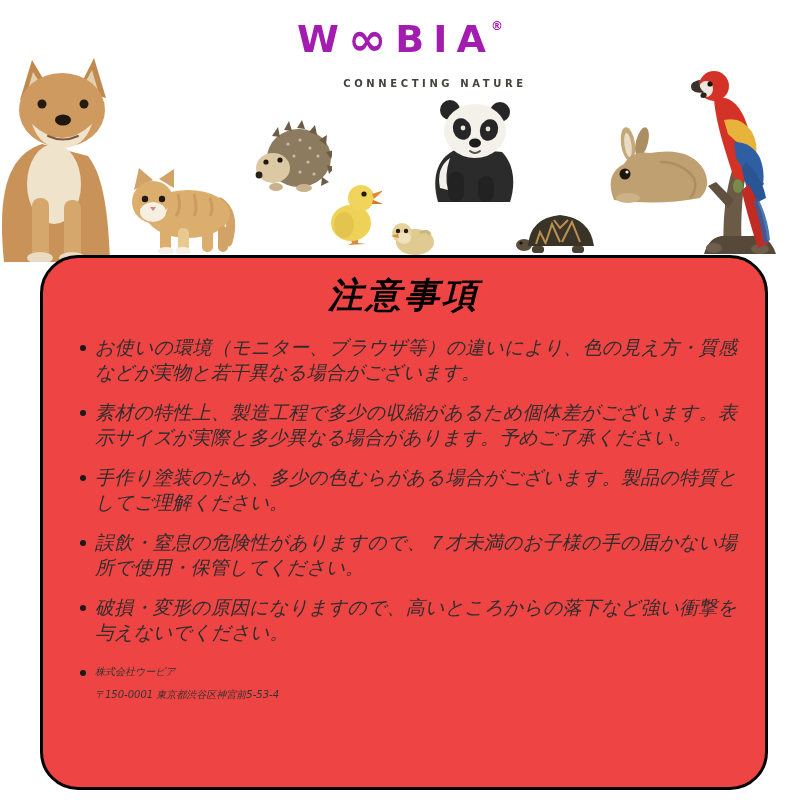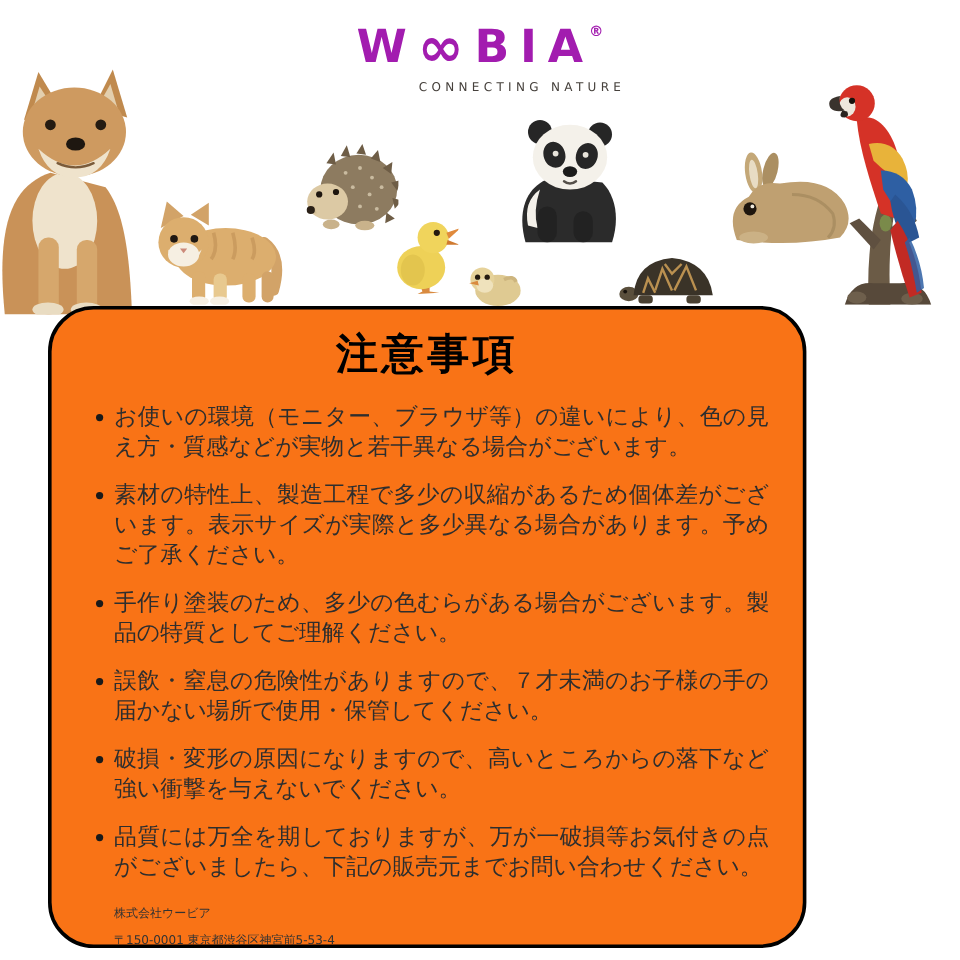--- a/index.html
+++ b/index.html
@@ -15,33 +15,33 @@
     display:flex;flex-direction:column;align-items:center;
     z-index:3;
   }
   .logo-line{
     font-weight:700;font-size:38px;letter-spacing:9px;
     color:#a21caf;line-height:1;white-space:nowrap;
   }
   .logo-line .inf{font-size:46px;vertical-align:-3px;letter-spacing:9px;}
   .logo-line .reg{font-size:12px;vertical-align:22px;letter-spacing:0;margin-left:-4px;}
   .logo-tagline{
-    font-weight:400;font-size:10px;letter-spacing:3.6px;
-    color:#46413c;margin-top:6px;align-self:center;
+    font-weight:700;font-size:10px;letter-spacing:3.6px;
+    color:#46413c;margin-top:16px;align-self:center;
     padding-left:70px;
   }
   
   .hero{position:absolute;top:0;left:0;width:800px;height:262px;z-index:1;}
   .hero svg{position:absolute;display:block;}
   
   .notice-box{
-    position:absolute;left:40px;top:255px;width:632px;height:535px;
-    box-sizing:border-box;background:#f97316;
+    position:absolute;left:40px;top:255px;width:728px;height:535px;
+    box-sizing:border-box;background:#ef4444;
     border:3px solid #000000;border-radius:38px;
-    z-index:2;overflow:hidden;
+    z-index:2;overflow:hidden;font-style:italic;
   }
   .notice-title{
     margin:14px 0 0 0;text-align:center;
     font-size:35px;font-weight:700;color:#000;letter-spacing:3px;
   }
   .notice-list{
     list-style:none;margin:16px 28px 0 36px;padding:0;
   }
   .notice-list li{
     position:relative;padding-left:16px;margin-bottom:15px;
@@ -223,20 +223,20 @@
 
 <div class="notice-box">
   <h1 class="notice-title">注意事項</h1>
 
   <ul class="notice-list">
     <li><span class="dot"></span><span>お使いの環境（モニター、ブラウザ等）の違いにより、色の見え方・質感などが実物と若干異なる場合がございます。</span></li>
     <li><span class="dot"></span><span>素材の特性上、製造工程で多少の収縮があるため個体差がございます。表示サイズが実際と多少異なる場合があります。予めご了承ください。</span></li>
     <li><span class="dot"></span><span>手作り塗装のため、多少の色むらがある場合がございます。製品の特質としてご理解ください。</span></li>
     <li><span class="dot"></span><span>誤飲・窒息の危険性がありますので、７才未満のお子様の手の届かない場所で使用・保管してください。</span></li>
     <li><span class="dot"></span><span>破損・変形の原因になりますので、高いところからの落下など強い衝撃を与えないでください。</span></li>
-    <li><span class="dot"></span><span>品質には万全を期しておりますが、万が一破損等お気付きの点がございましたら、下記の販売元までお問い合わせください。</span></li>
+    <li><span class="dot"></span></li>
   </ul>
 
   <div class="company">
     <div>株式会社ウービア</div>
     <div>〒150-0001 東京都渋谷区神宮前5-53-4</div>
   </div>
 </div>
 
 </body></html>

